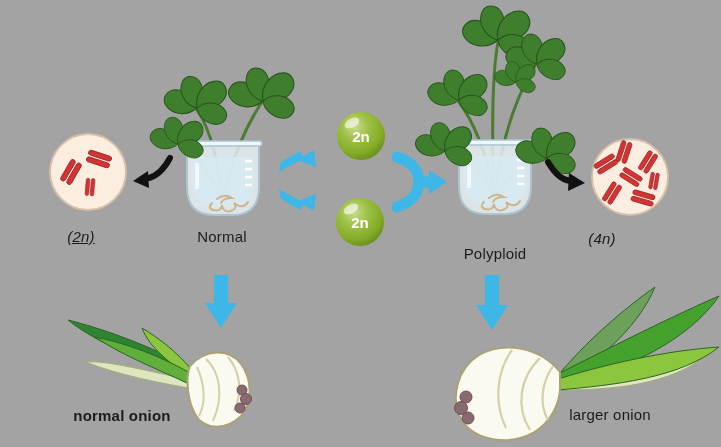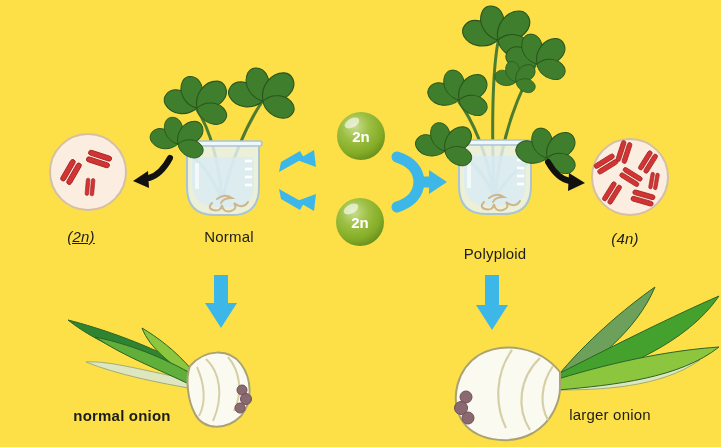--- a/index.html
+++ b/index.html
@@ -1,19 +1,19 @@
 <!DOCTYPE html>
 <html><head>
 <meta charset="utf-8">
 <style>
   html,body{margin:0;padding:0;background:#ffffff;}
   #canvas{
     position:relative;
     width:721px;height:447px;
-    background:#fde047;
+    background:#a3a3a3;
     font-family:"Liberation Sans", sans-serif;
     overflow:hidden;
   }
   #art{position:absolute;left:0;top:0;}
   .lbl{
     position:absolute;
     transform:translateX(-50%);
     font-size:15px;
     color:#1c1c1c;
     white-space:nowrap;
@@ -195,22 +195,22 @@
       <g fill="#8a6a70" stroke="#6d5156" stroke-width="1">
         <circle cx="466" cy="397" r="6"></circle>
         <circle cx="461" cy="408" r="6.5"></circle>
         <circle cx="468" cy="418" r="6"></circle>
       </g>
     </g>
   </svg>
 
   <div class="lbl italic" style="left:81px;top:228px;text-decoration:underline;">(2n)</div>
 
-  <div class="lbl" style="left:229px;top:228px;">Normal</div>
+  <div class="lbl" style="left:222px;top:228px;">Normal</div>
 
   <div class="lbl" style="left:495px;top:245px;">Polyploid</div>
 
-  <div class="lbl italic" style="left:625px;top:230px;">(4n)</div>
+  <div class="lbl italic" style="left:602px;top:230px;">(4n)</div>
 
   <div class="lbl" style="left:122px;top:407px;font-weight:bold;">normal onion</div>
 
   <div class="lbl" style="left:610px;top:406px;">larger onion</div>
 </div>
 
 </body></html>

